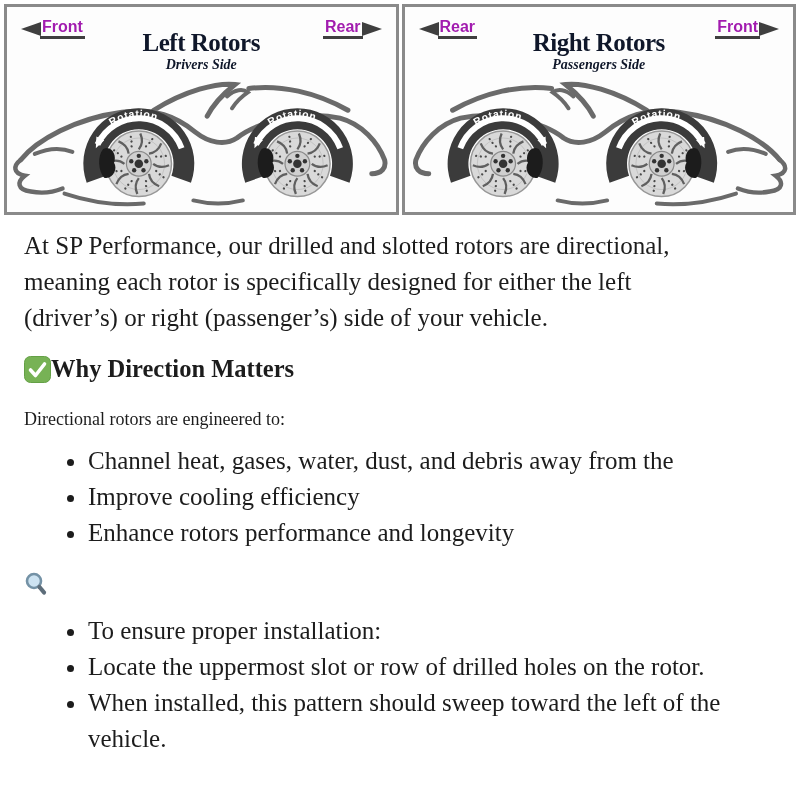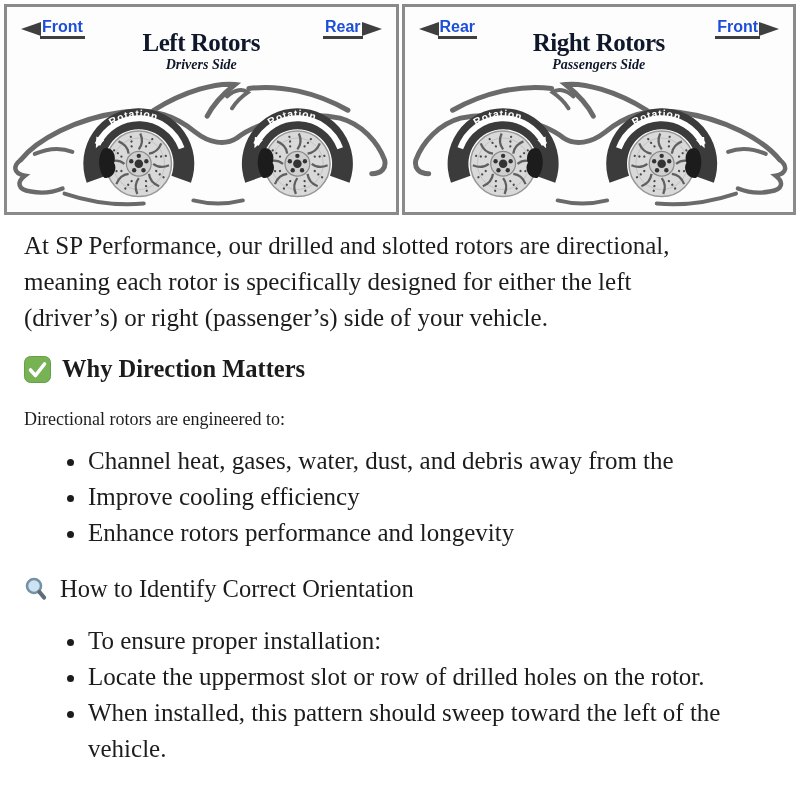--- a/index.html
+++ b/index.html
@@ -9,35 +9,35 @@
   
   .figure { display:flex; gap:3px; padding:4px 4px 0 4px; box-sizing:border-box; }
   .panel { flex:1; border:3px solid #8a8a8a; background:#fdfdfd; height:211px;
            box-sizing:border-box; position:relative; overflow:hidden; }
   .panel-header { position:relative; height:50px; padding-top:7px; }
   .titles { text-align:center; font-family:Liberation Serif, serif; color:#0f172a;margin-top:16px; }
   .fig-title { font-size:25px; font-weight:bold; letter-spacing:-0.5px; line-height:1; }
   .fig-sub { font-size:14px; font-weight:bold; font-style:italic; margin-top:2px; }
   .dir { position:absolute; top:11px; display:flex; align-items:center;
          font-family:"Liberation Sans", sans-serif; font-weight:bold; font-size:16px;
-         color:#1d4ed8; }
+         color:#a21caf; }
   .dir.left-pos { left:14px; } .dir.right-pos { right:14px; }
   .dir .lbl { border-bottom:3px solid #3f3f3f; line-height:1.15; padding:0 2px; }
   .tri { width:0; height:0; border-top:7px solid transparent; border-bottom:7px solid transparent; }
   .tri.l { border-right:20px solid #3f3f3f; margin-right:-1px; }
   .tri.r { border-left:20px solid #3f3f3f; margin-left:-1px; }
   svg.car { display:block; width:100%; height:150px; }
   .rotarrow { stroke:#fff; stroke-width:6; fill:none; }
   .rottext { fill:#fff; font-family:"Liberation Sans", sans-serif; font-size:10.5px;
              font-weight:bold; letter-spacing:0.6px; }
 
   
   .content { padding:13px 20px 0 24px; }
   .line { font-size:25px; line-height:36px; white-space:nowrap; }
-  .sec-title { display:flex; align-items:center; gap:11px; font-size:24.5px;
+  .sec-title { display:flex; align-items:center; font-size:24.5px;
                font-weight:bold; margin:15px 0 10px 0; line-height:36px; }
   .sec-title.regular { font-weight:normal; margin-top:20px; }
   .sec-icon { flex:0 0 auto; display:inline-flex; }
   .lead { font-size:18px; line-height:36px; margin:14px 0 6px 0; }
   ul.blist { margin:6px 0 0 0; padding-left:64px; list-style:disc outside; }
   ul.blist li { font-size:25px; line-height:36px; padding-left:0px; }
   ul.blist li::marker { color:#1c1c1c; }
   ul.blist.second { margin-top:16px; }
 </style>
 </head>
@@ -189,21 +189,20 @@
       </li>
     </ul>
 
     <div class="sec-title regular">
       <span class="sec-icon">
         <svg width="25" height="26" viewBox="0 0 25 26">
           <circle cx="10" cy="10" r="7" fill="#cde3f2" stroke="#7492a6" stroke-width="2.6"></circle>
           <line x1="15.5" y1="16" x2="20" y2="21.5" stroke="#5d6d7a" stroke-width="4.2" stroke-linecap="round"></line>
         </svg>
       </span>
-      <span>How to Identify Correct Orientation</span>
     </div>
 
     <ul class="blist second">
       <li>
         <div>To ensure proper installation:</div>
       </li>
       <li>
         <div>Locate the uppermost slot or row of drilled holes on the rotor.</div>
       </li>
       <li>

